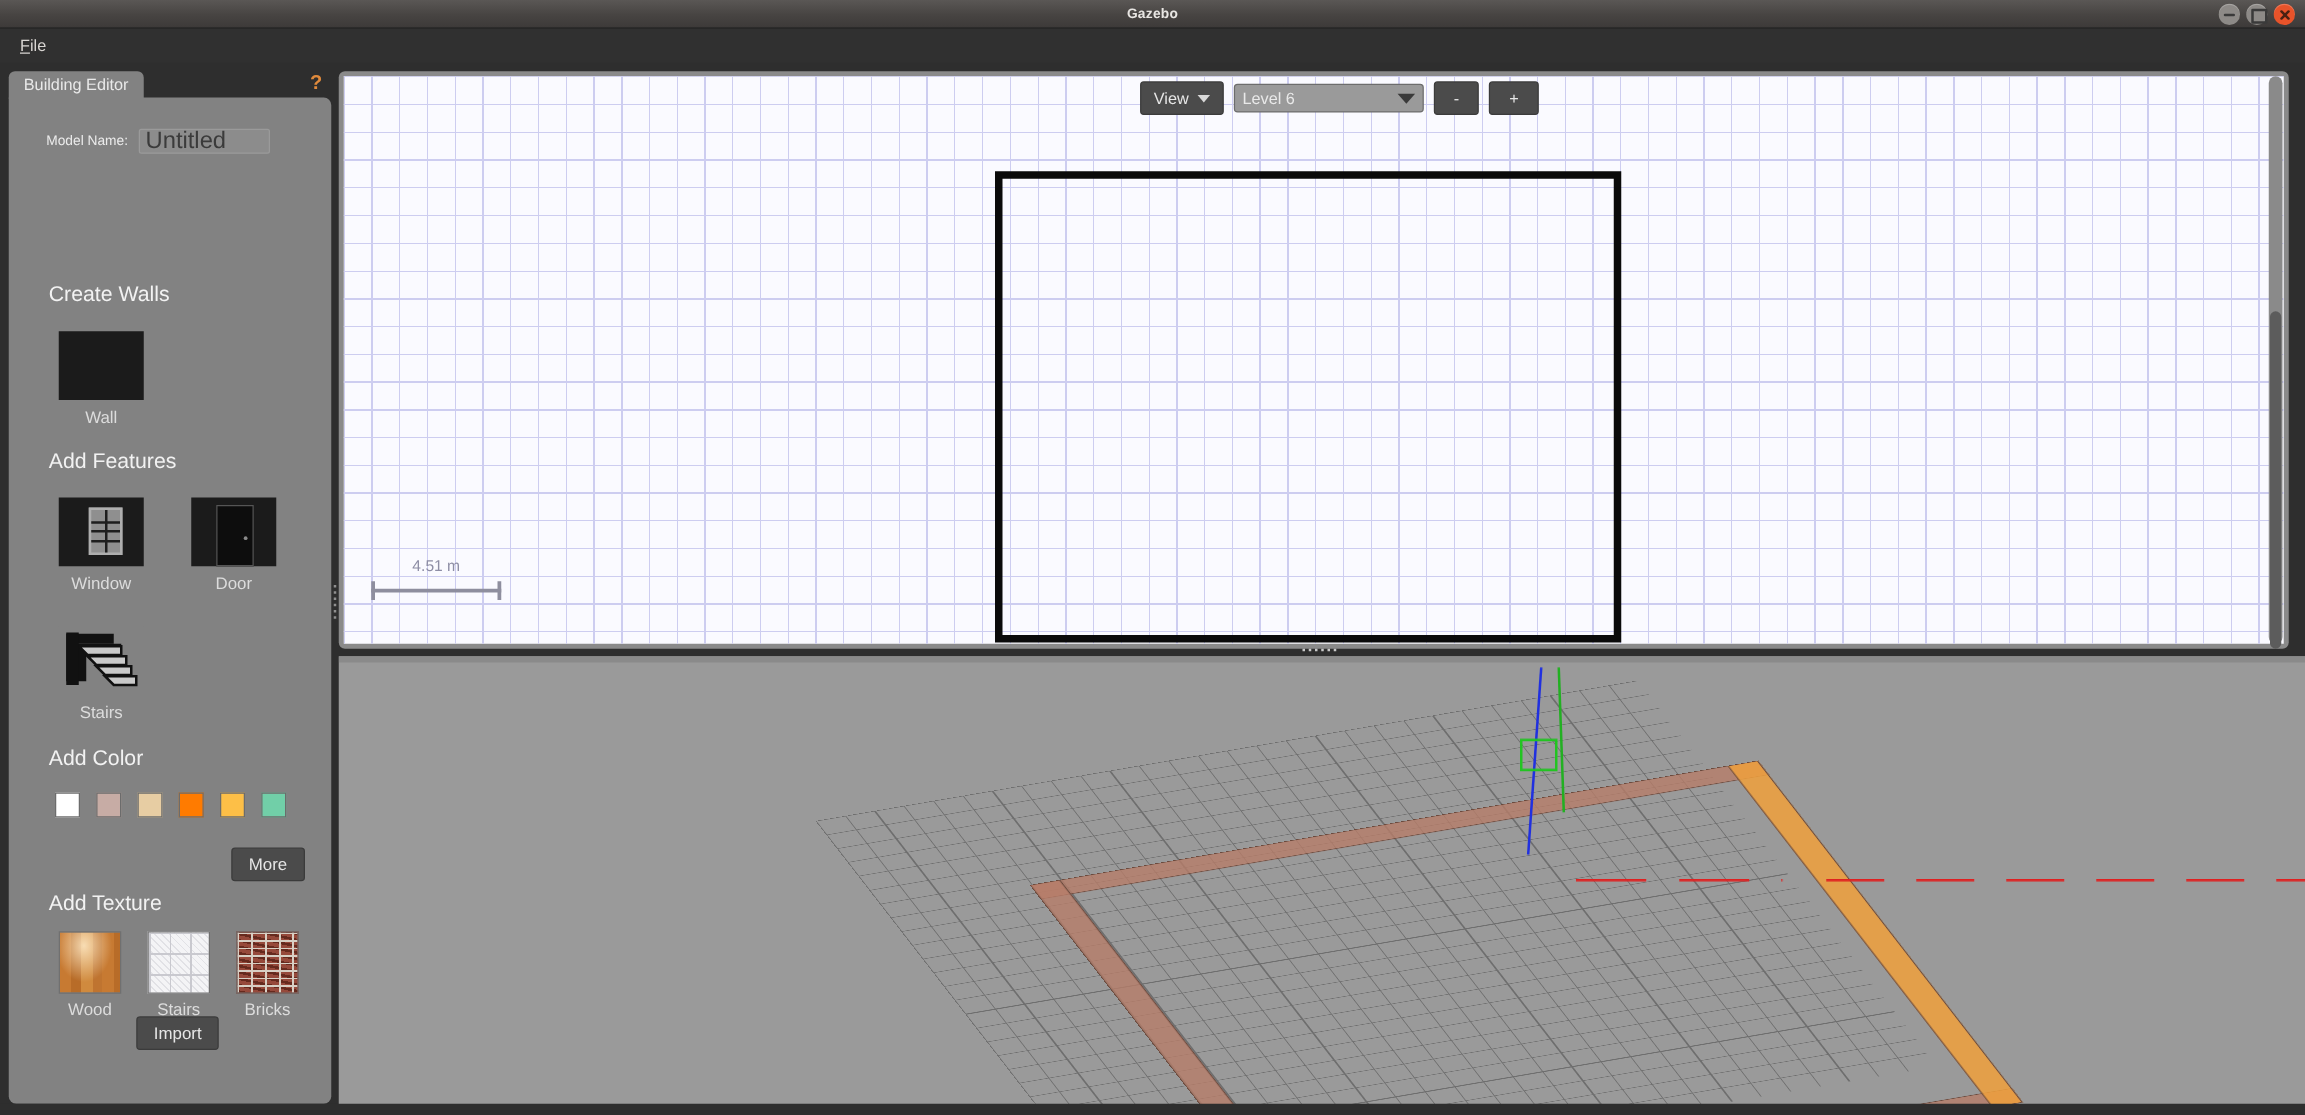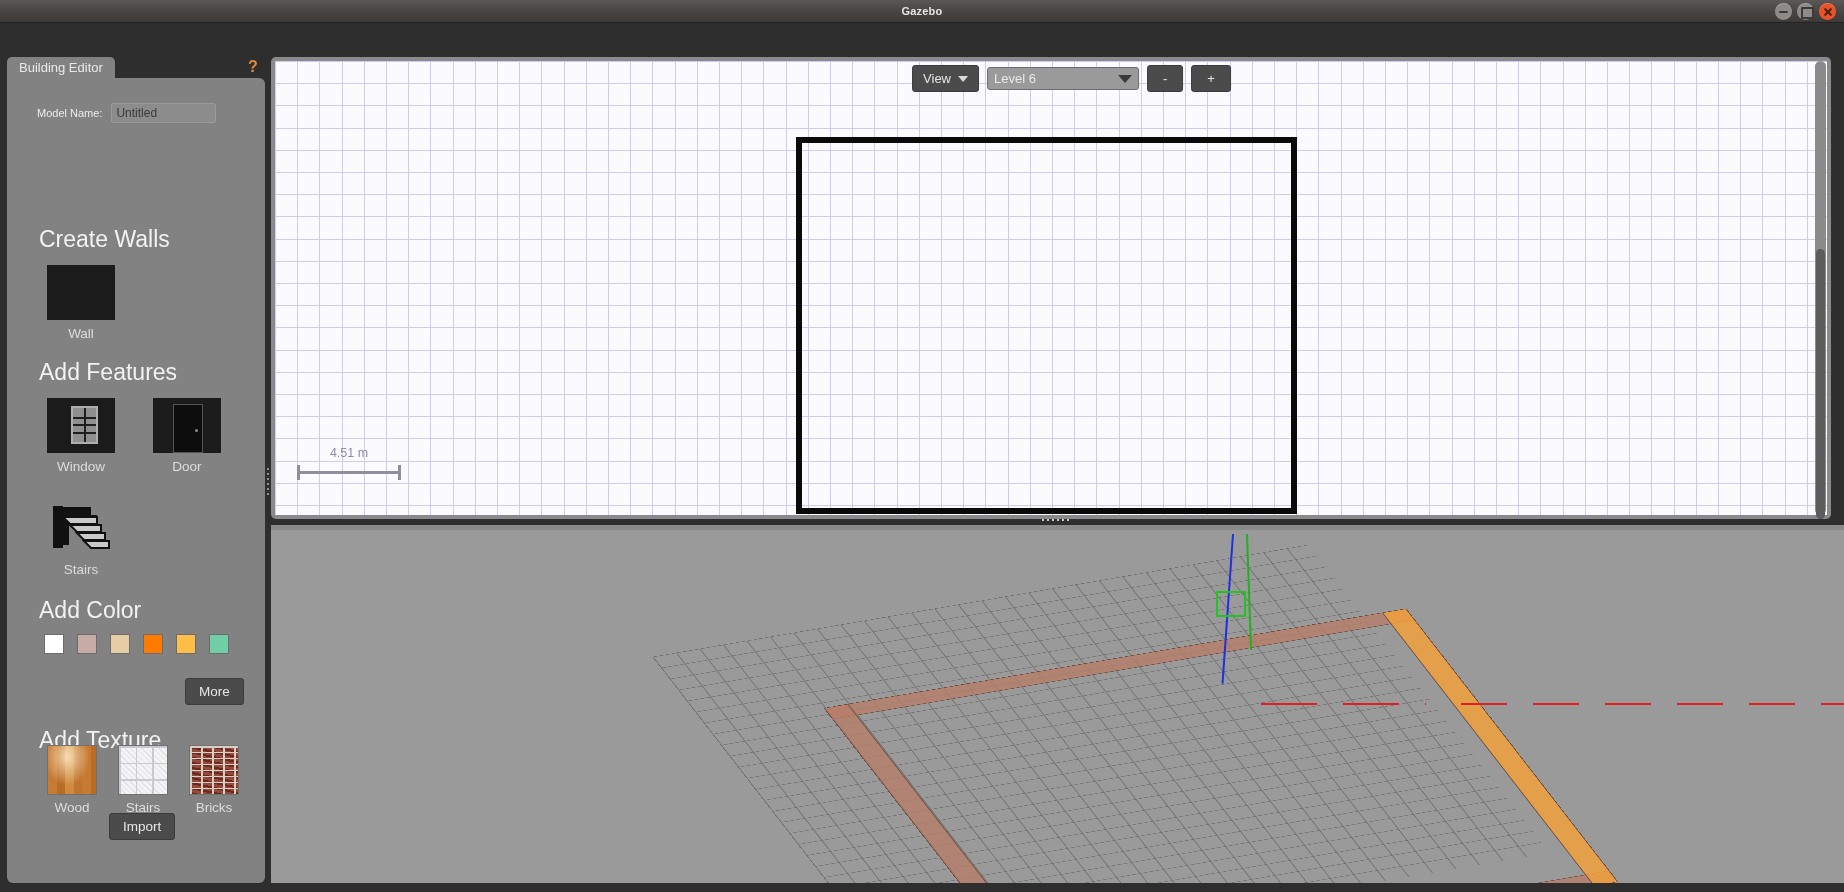--- a/index.html
+++ b/index.html
@@ -77,31 +77,31 @@
     overflow: hidden;
   }
 
   .row-modelname {
     position: absolute; left: 30px; top: 25px; display: flex; align-items: center; gap: 9px;
   }
   .label-modelname { color: #ebebeb; font-size: 11px; }
   .input-modelname {
     width: 105px; height: 20px; background: #8c8c8c;
     border: 1px solid #9a9a9a; border-radius: 2px;
-    color: #3b3b3b; font-size: 12px; padding: 0 4px; line-height: 18px;
+    color: #3b3b3b; font-size: 19px; padding: 0 4px; line-height: 18px;
     font-family: "Liberation Sans", sans-serif;
   }
 
   .section-title {
-    position: absolute; color: #f2f2f2; font-size: 23px; font-weight: 400;
+    position: absolute; color: #f2f2f2; font-size: 17px; font-weight: 400;
   }
   .st-walls   { left: 32px; top: 148px; }
   .st-feat    { left: 32px; top: 281px; }
   .st-color   { left: 32px; top: 519px; }
-  .st-texture { left: 32px; top: 635px; margin-top: 14px; }
+  .st-texture { left: 32px; top: 635px; }
 
   .palette-item { position: absolute; width: 72px; text-align: center; }
   .palette-item .thumb {
     width: 68px; height: 55px; margin: 0 auto; display: block;
     border: 0; background: #1b1b1b;
   }
   .palette-item .cap {
     display: block; margin-top: 6px; color: #dcdcdc; font-size: 13.5px;
   }
   .p-wall   { left: 38px; top: 187px; }
@@ -324,20 +324,23 @@
         </div>
       <div class="winbtn max">
           <i></i>
         </div>
       <div class="winbtn close">
           <i></i>
         </div>
     </div>
   </div>
 
+  <div class="menubar">
+    <div class="menu-item"><u>F</u><span>ile</span></div>
+  </div>
 
   <div class="tabstrip">
     <div class="tab">Building Editor</div>
   </div>
   <div class="help-icon">?</div>
 
   <div class="leftpanel">
 
     <div class="row-modelname">
       <span class="label-modelname">Model Name:</span>

